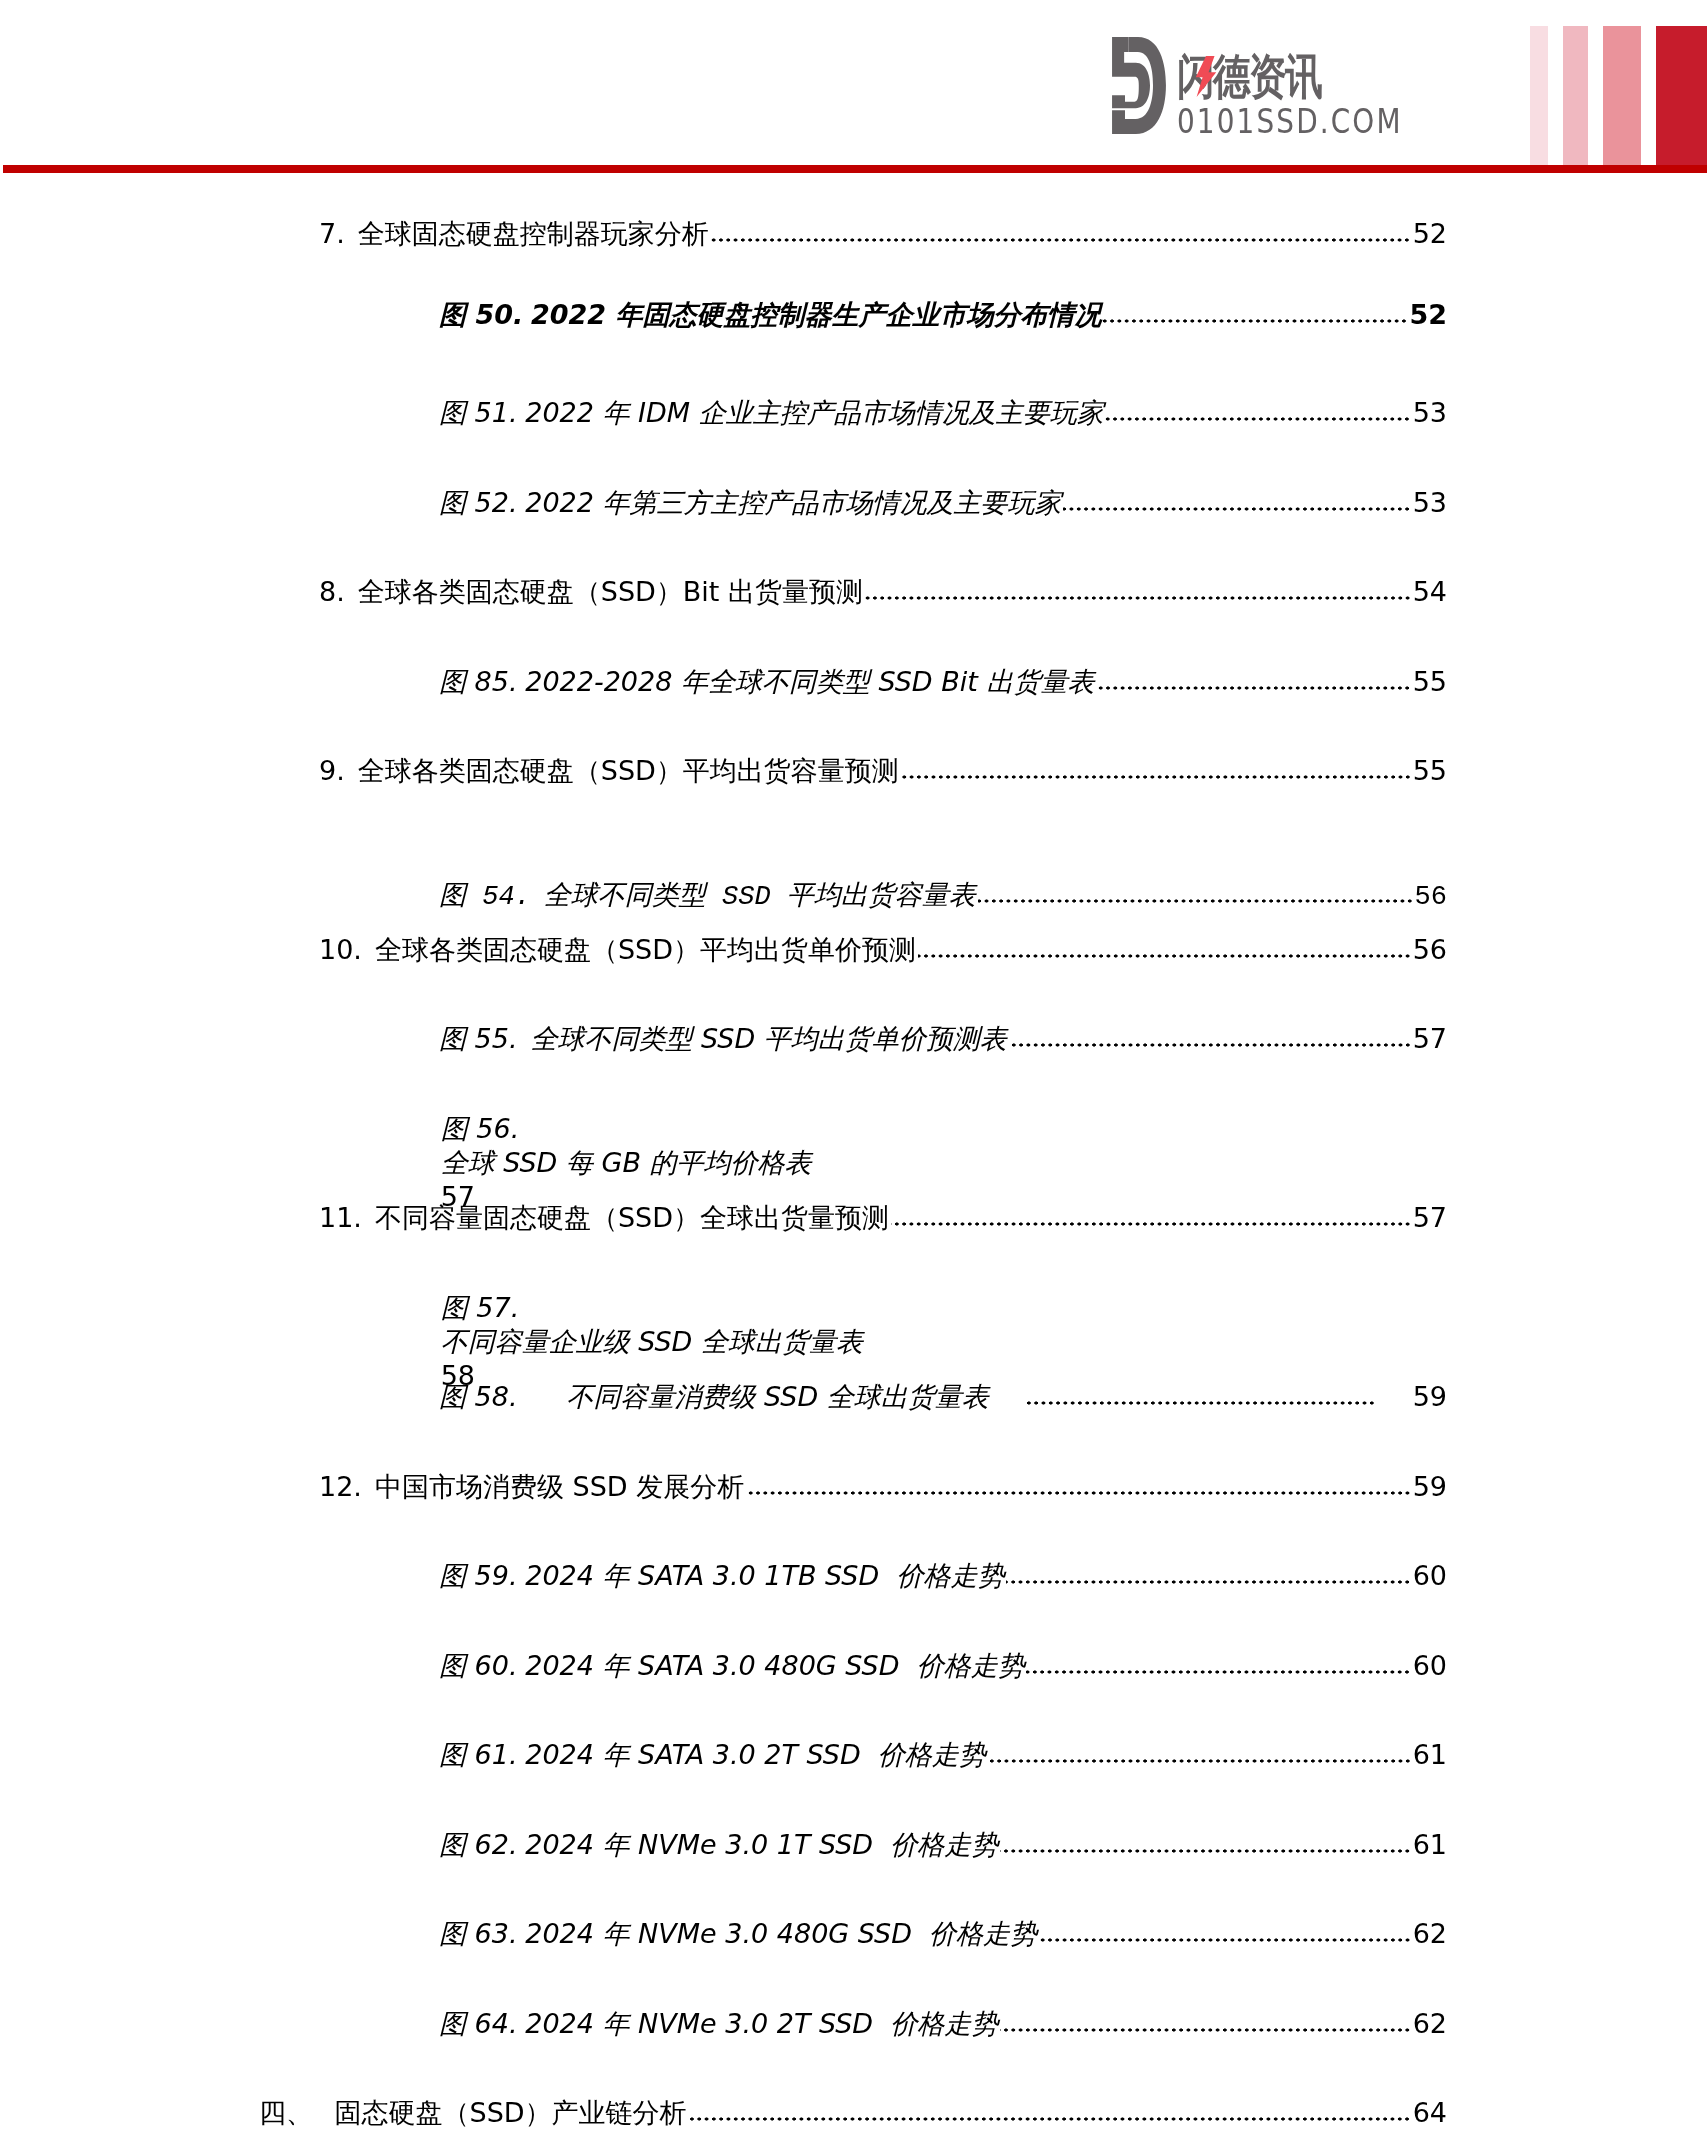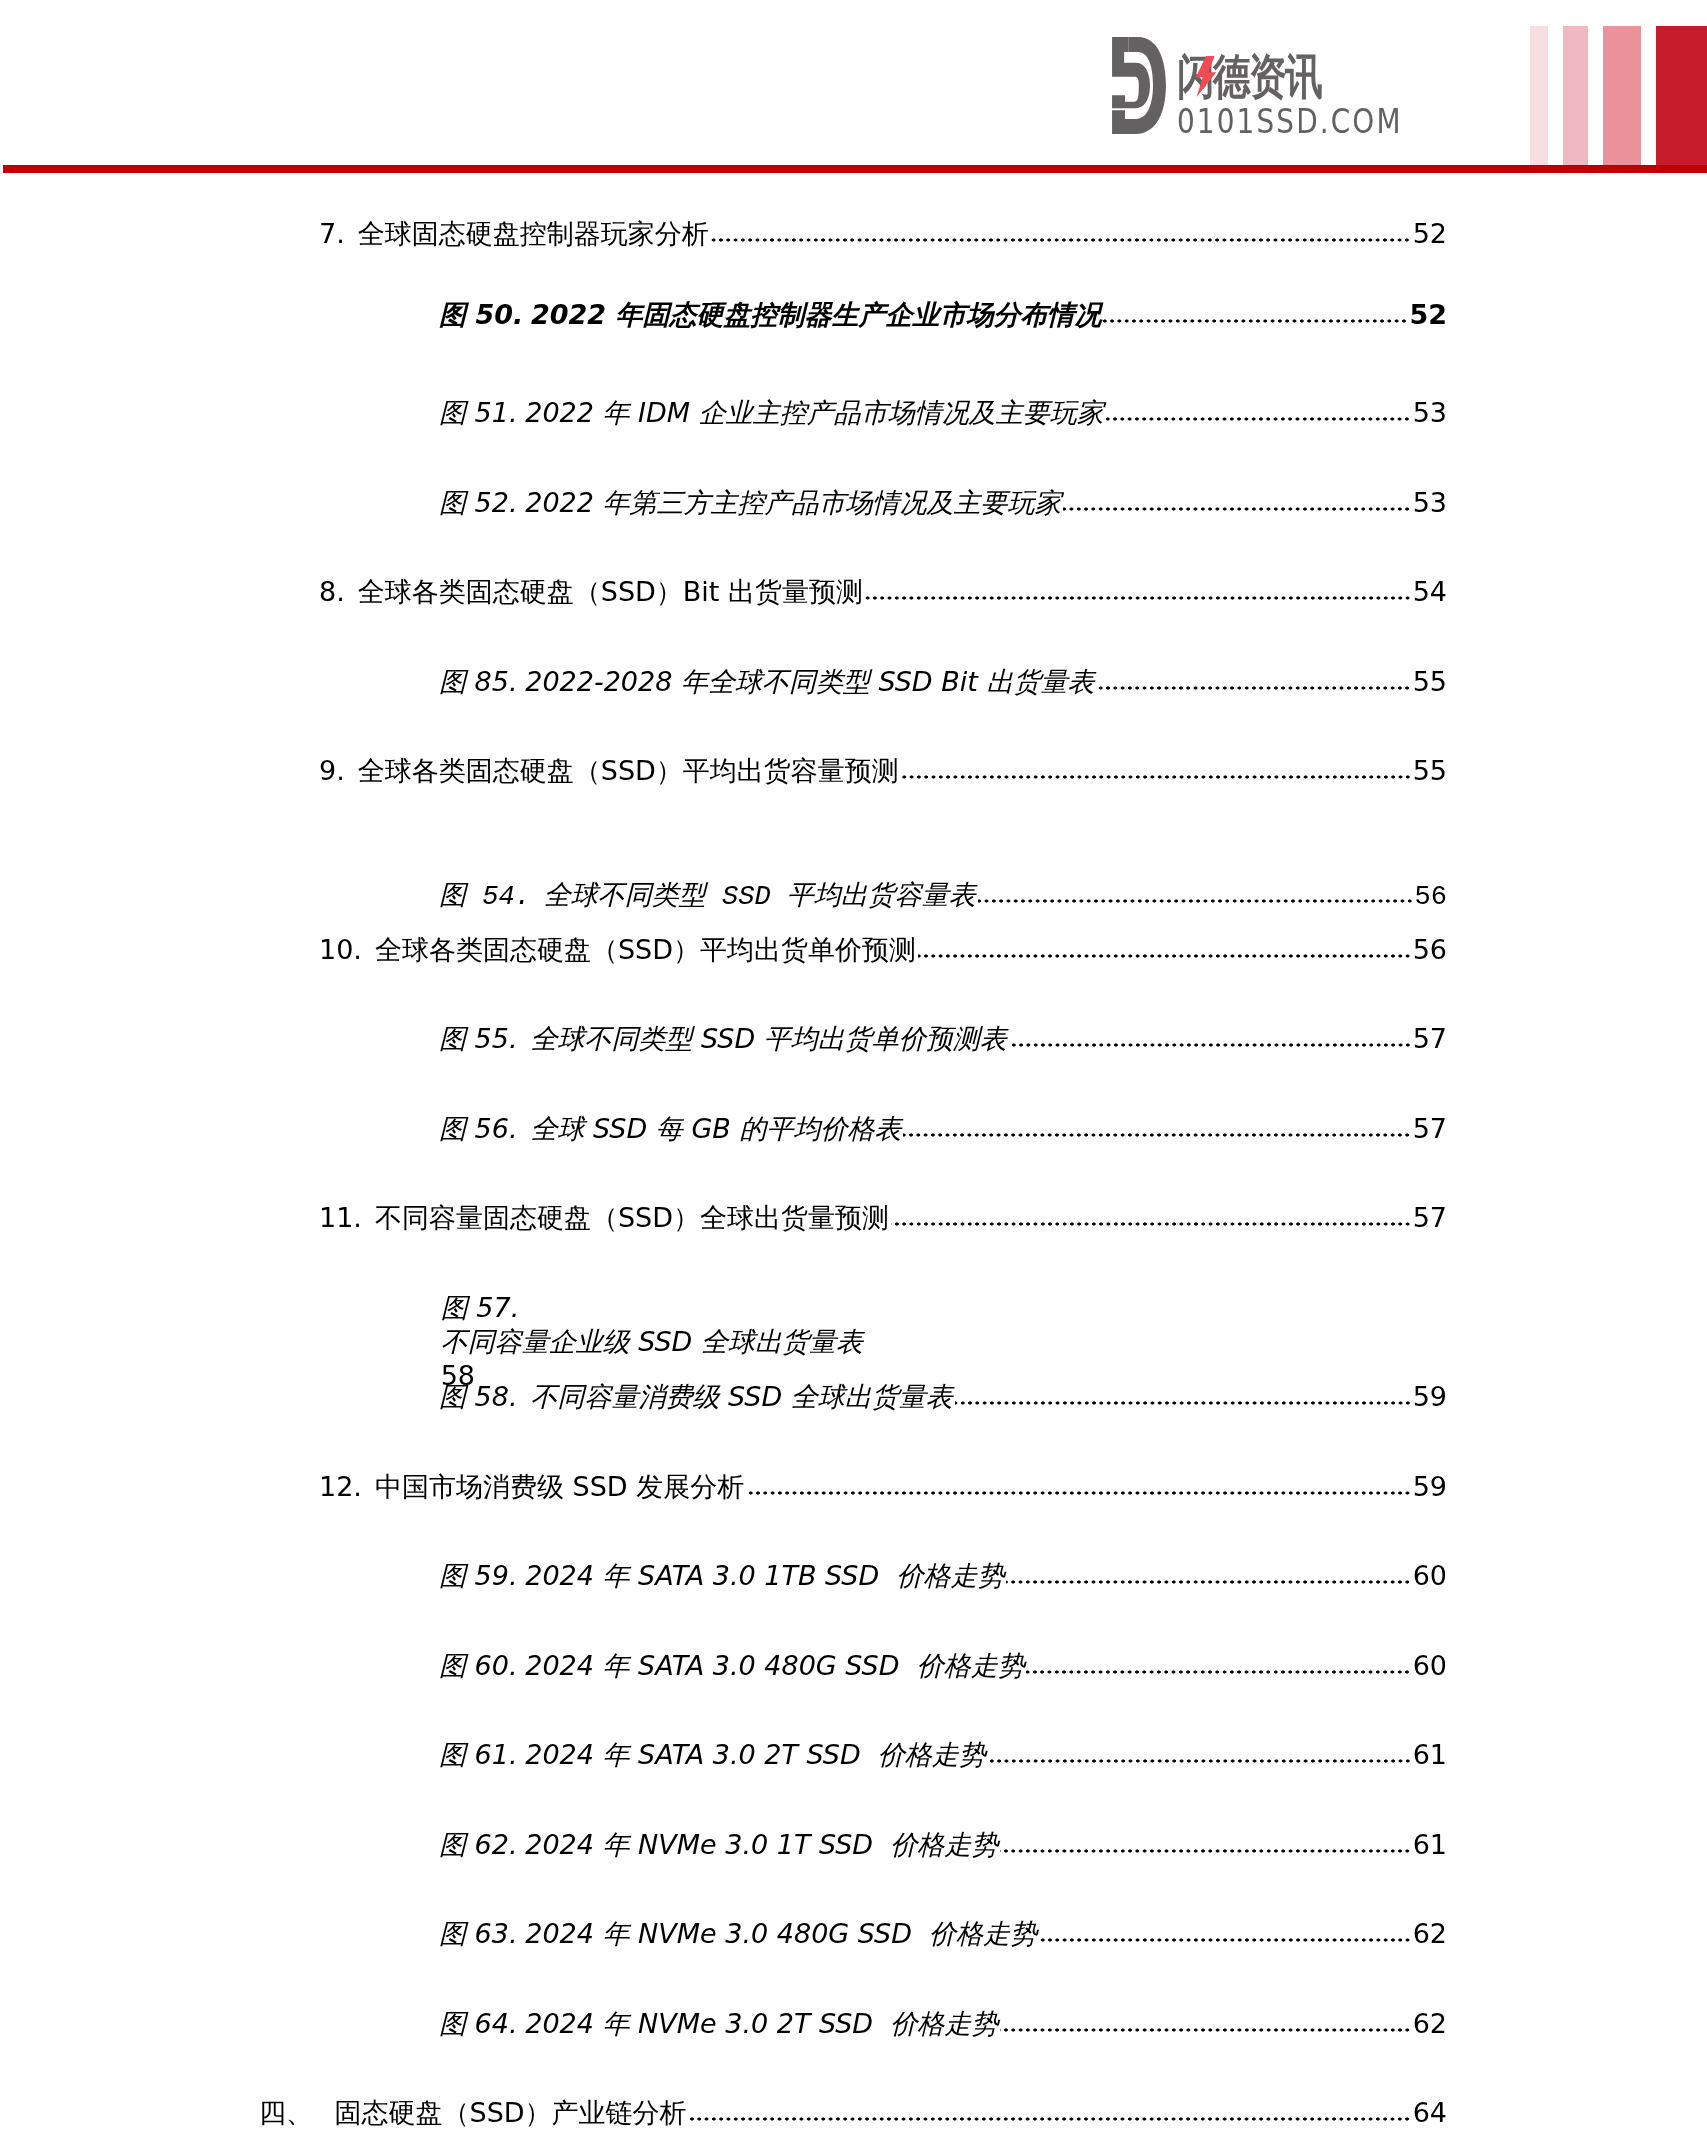--- a/index.html
+++ b/index.html
@@ -146,42 +146,42 @@
     <span class="toc-page">56</span>
   </div>
 
   <div class="toc-row lvl2" style="top:1022px;">
     <span class="toc-num" style="margin-right:13px">图 55.</span>
     <span class="toc-title">全球不同类型 SSD 平均出货单价预测表</span>
     <span class="toc-leader"></span>
     <span class="toc-page">57</span>
   </div>
 
-  <div class="toc-row lvl2" style="top:1112px;">
+  <div class="toc-row lvl2" style="top:1112px;flex-direction:column;">
     <span class="toc-num" style="margin-right:13px">图 56.</span>
     <span class="toc-title">全球 SSD 每 GB 的平均价格表</span>
     <span class="toc-leader"></span>
     <span class="toc-page">57</span>
   </div>
 
   <div class="toc-row lvl1" style="top:1201px;">
     <span class="toc-num gap">11.</span>
     <span class="toc-title">不同容量固态硬盘（SSD）全球出货量预测</span>
     <span class="toc-leader"></span>
     <span class="toc-page">57</span>
   </div>
 
   <div class="toc-row lvl2" style="top:1291px;flex-direction:column;">
     <span class="toc-num" style="margin-right:13px">图 57.</span>
     <span class="toc-title">不同容量企业级 SSD 全球出货量表</span>
     <span class="toc-leader"></span>
     <span class="toc-page">58</span>
   </div>
 
-  <div class="toc-row lvl2" style="top:1380px;">
+  <div class="toc-row lvl2" style="top:1380px;gap:36px;">
     <span class="toc-num" style="margin-right:13px">图 58.</span>
     <span class="toc-title">不同容量消费级 SSD 全球出货量表</span>
     <span class="toc-leader"></span>
     <span class="toc-page">59</span>
   </div>
 
   <div class="toc-row lvl1" style="top:1470px;">
     <span class="toc-num gap">12.</span>
     <span class="toc-title">中国市场消费级 SSD 发展分析</span>
     <span class="toc-leader"></span>

